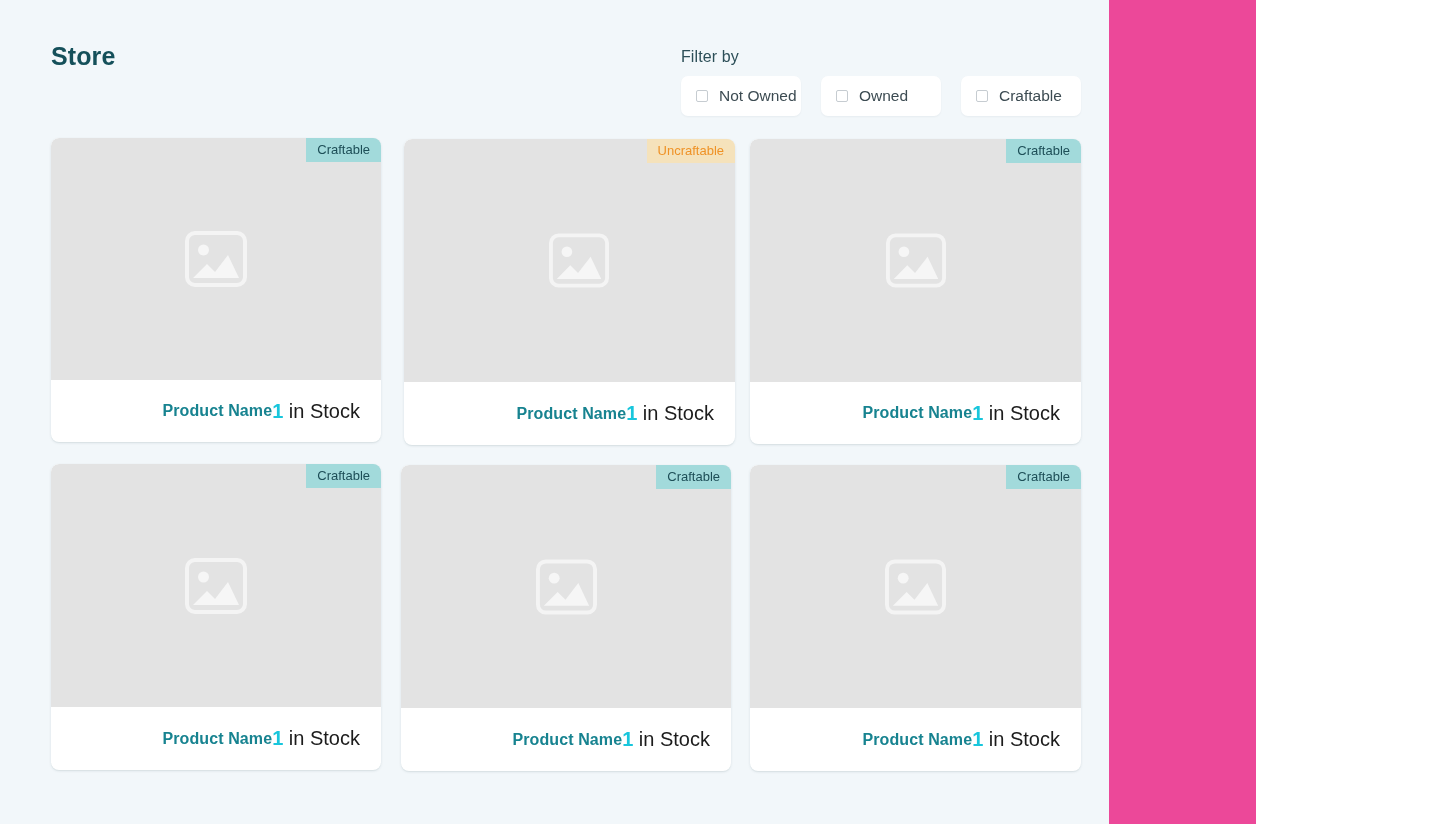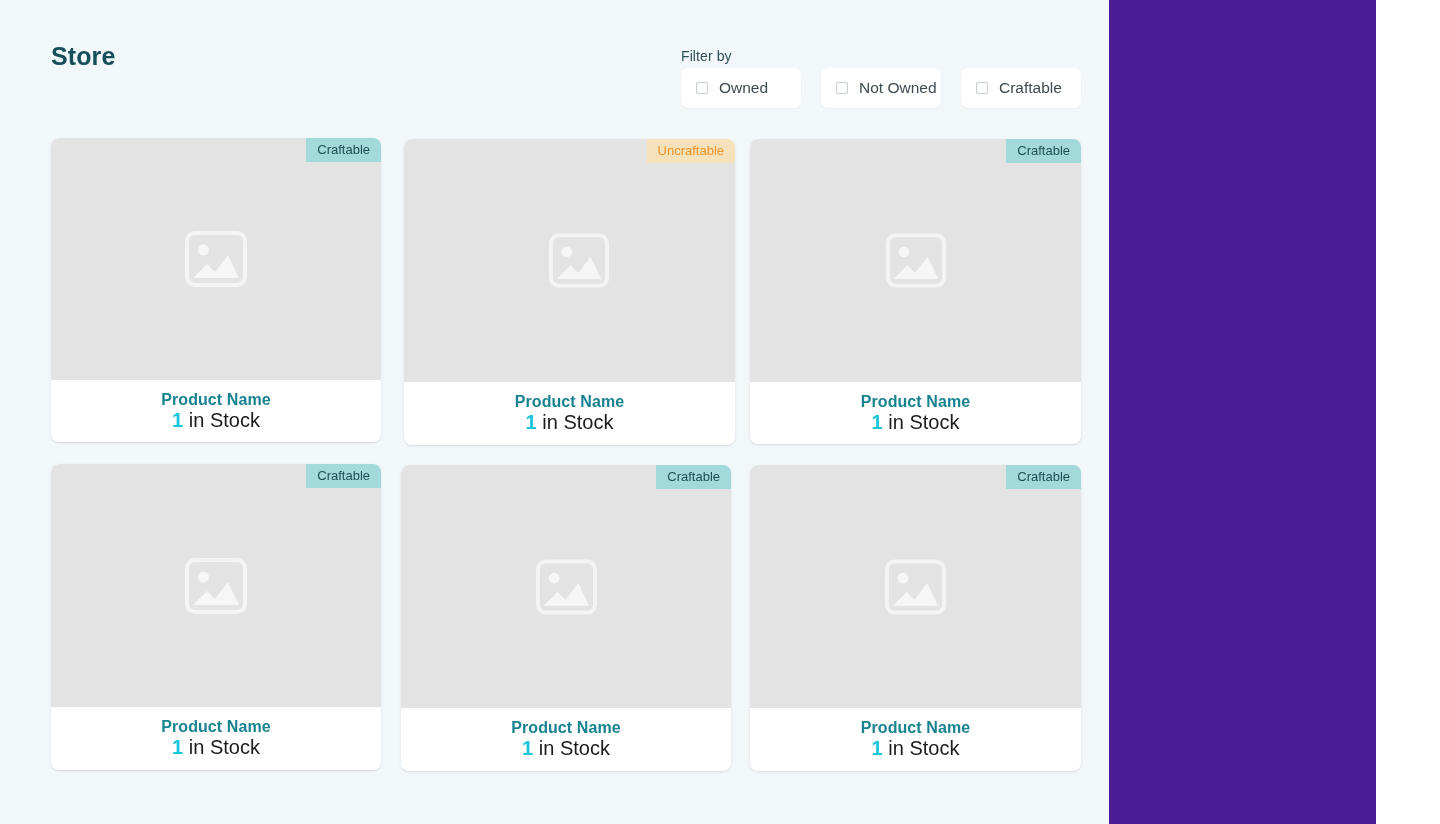--- a/index.html
+++ b/index.html
@@ -2,38 +2,38 @@
 <html><head>
 <meta charset="utf-8">
 <style>
   * { box-sizing: border-box; margin: 0; padding: 0; }
   html, body {
     width: 1440px; height: 824px;
     background: #ffffff;
     font-family: "Liberation Sans", sans-serif;
     overflow: hidden;
   }
-  #root { position: relative; width: 1376px; height: 824px; background: #4c1d95; }
+  #root { position: relative; width: 1256px; height: 824px; background: #ec4899; }
 
   .app-panel {
     position: absolute; left: 0; top: 0;
     width: 1109px; height: 824px;
     background: #f2f7fa;
   }
 
   .page-title {
     position: absolute; left: 51px; top: 42px;
     font-size: 25px; font-weight: bold;
     color: #15505a; letter-spacing: 0.1px;
   }
 
   .filter-section { position: absolute; left: 681px; top: 48px; }
   .filter-label {
-    font-size: 14px; color: #2d4f58;
-    margin-bottom: 4px; letter-spacing: .1px;
+    font-size: 16px; color: #2d4f58;
+    margin-bottom: 10px; letter-spacing: .1px;
   }
   .filter-pills { display: flex; gap: 20px; }
   .filter-pill {
     background: #ffffff;
     border-radius: 7px;
     height: 40px;
     display: flex; align-items: center;
     padding: 0 15px;
     box-shadow: 0 1px 2px rgba(18,48,62,0.05);
     cursor: pointer;
@@ -74,53 +74,52 @@
     padding: 5px 11px 6px 11px;
     line-height: 1;
     white-space: nowrap;
   }
   .badge-craftable { background: #a2dadb; color: #1d4e57; }
   .badge-uncraftable { background: #f5e2bb; color: #ef9226; }
 
   .ph-icon { opacity: 1; }
 
   .card-footer {
-    display: flex; align-items: center; justify-content: center;
+    display: flex; align-items: center; justify-content: flex-end;
     padding: 0 21px;
-    flex-direction: column;
   }
   .prod-name {
     font-size: 16px; font-weight: bold; color: #178390;
     letter-spacing: .1px;
   }
   .stock { font-size: 20px; color: #1c1c1c; white-space: nowrap; }
   .stock .qty { color: #18c6dc; font-weight: bold; }
 </style>
 </head>
 <body>
 
 <div id="root">
   <div class="app-panel">
 
     <div class="page-title">Store</div>
 
     <div class="filter-section">
       <div class="filter-label">Filter by</div>
       <div class="filter-pills">
 
+        <label class="filter-pill pill-notowned">
+          <span class="cb"></span>
+          <span class="pill-text">Not Owned</span>
+        </label>
+
         <label class="filter-pill pill-owned">
           <span class="cb"></span>
           <span class="pill-text">Owned</span>
         </label>
 
-        <label class="filter-pill pill-notowned">
-          <span class="cb"></span>
-          <span class="pill-text">Not Owned</span>
-        </label>
-
         <label class="filter-pill pill-craftable">
           <span class="cb"></span>
           <span class="pill-text">Craftable</span>
         </label>
 
       </div>
     </div>
 
     <div>
 

